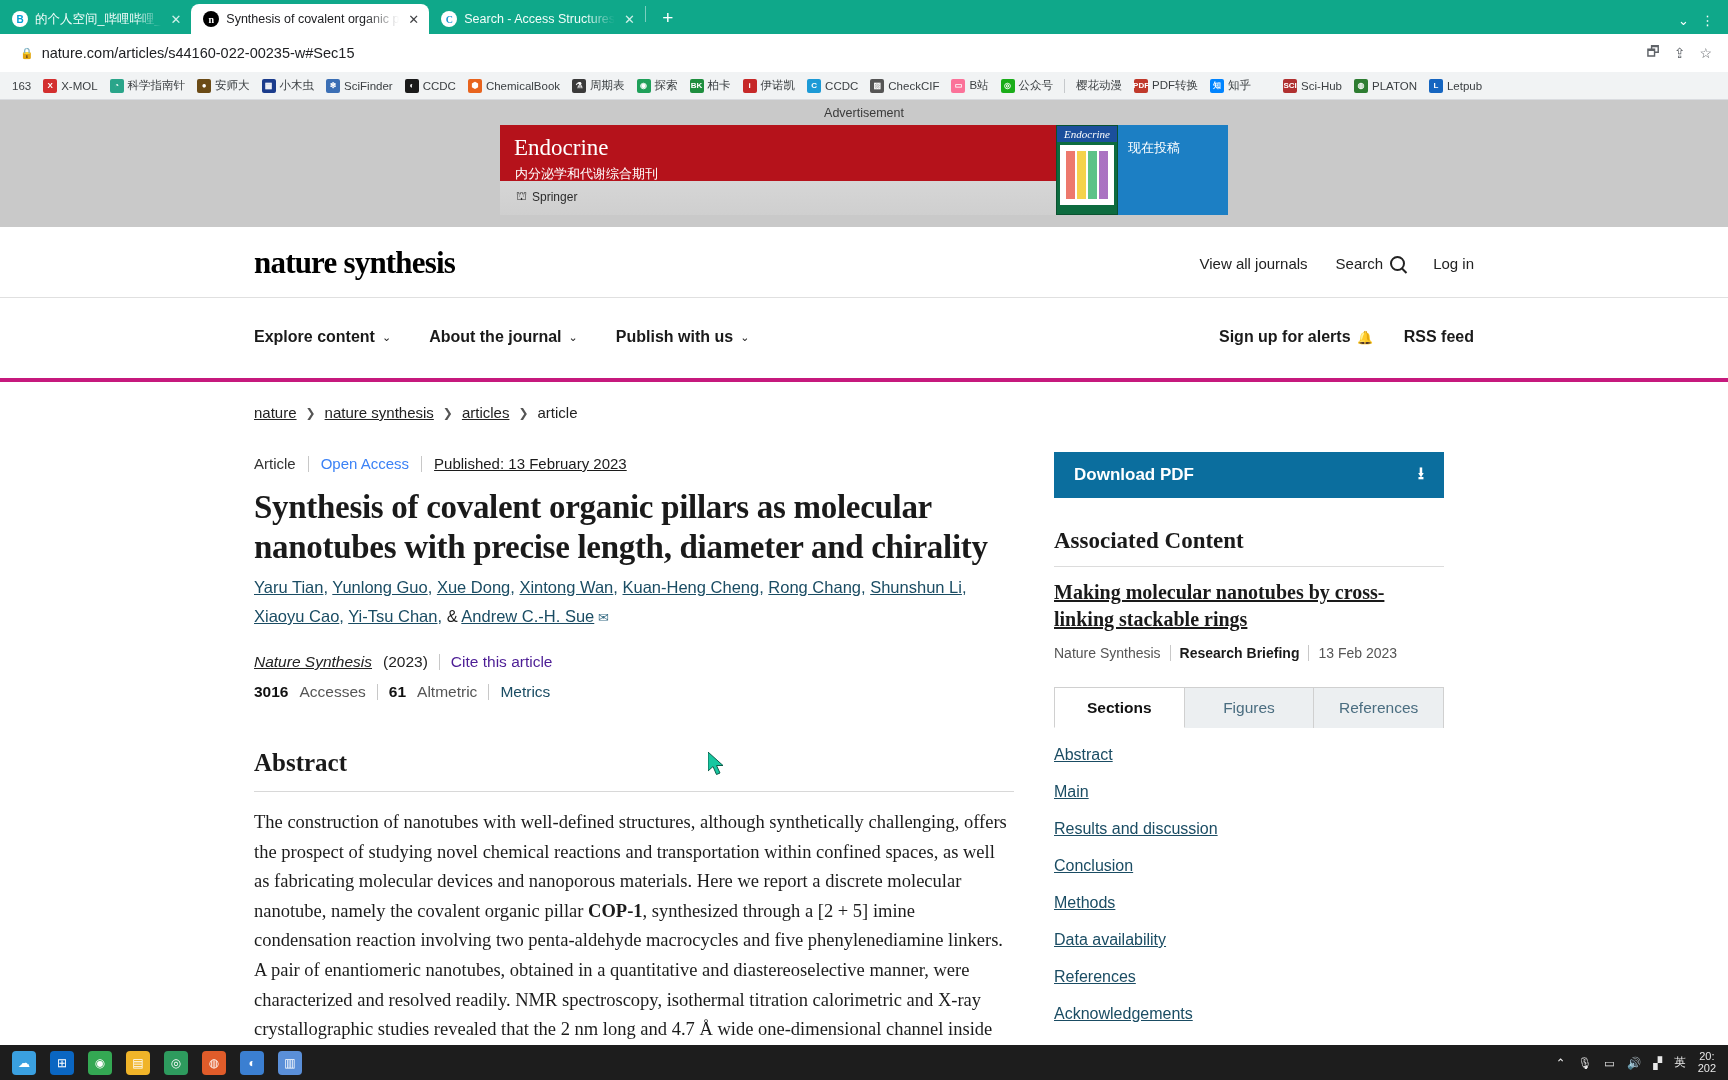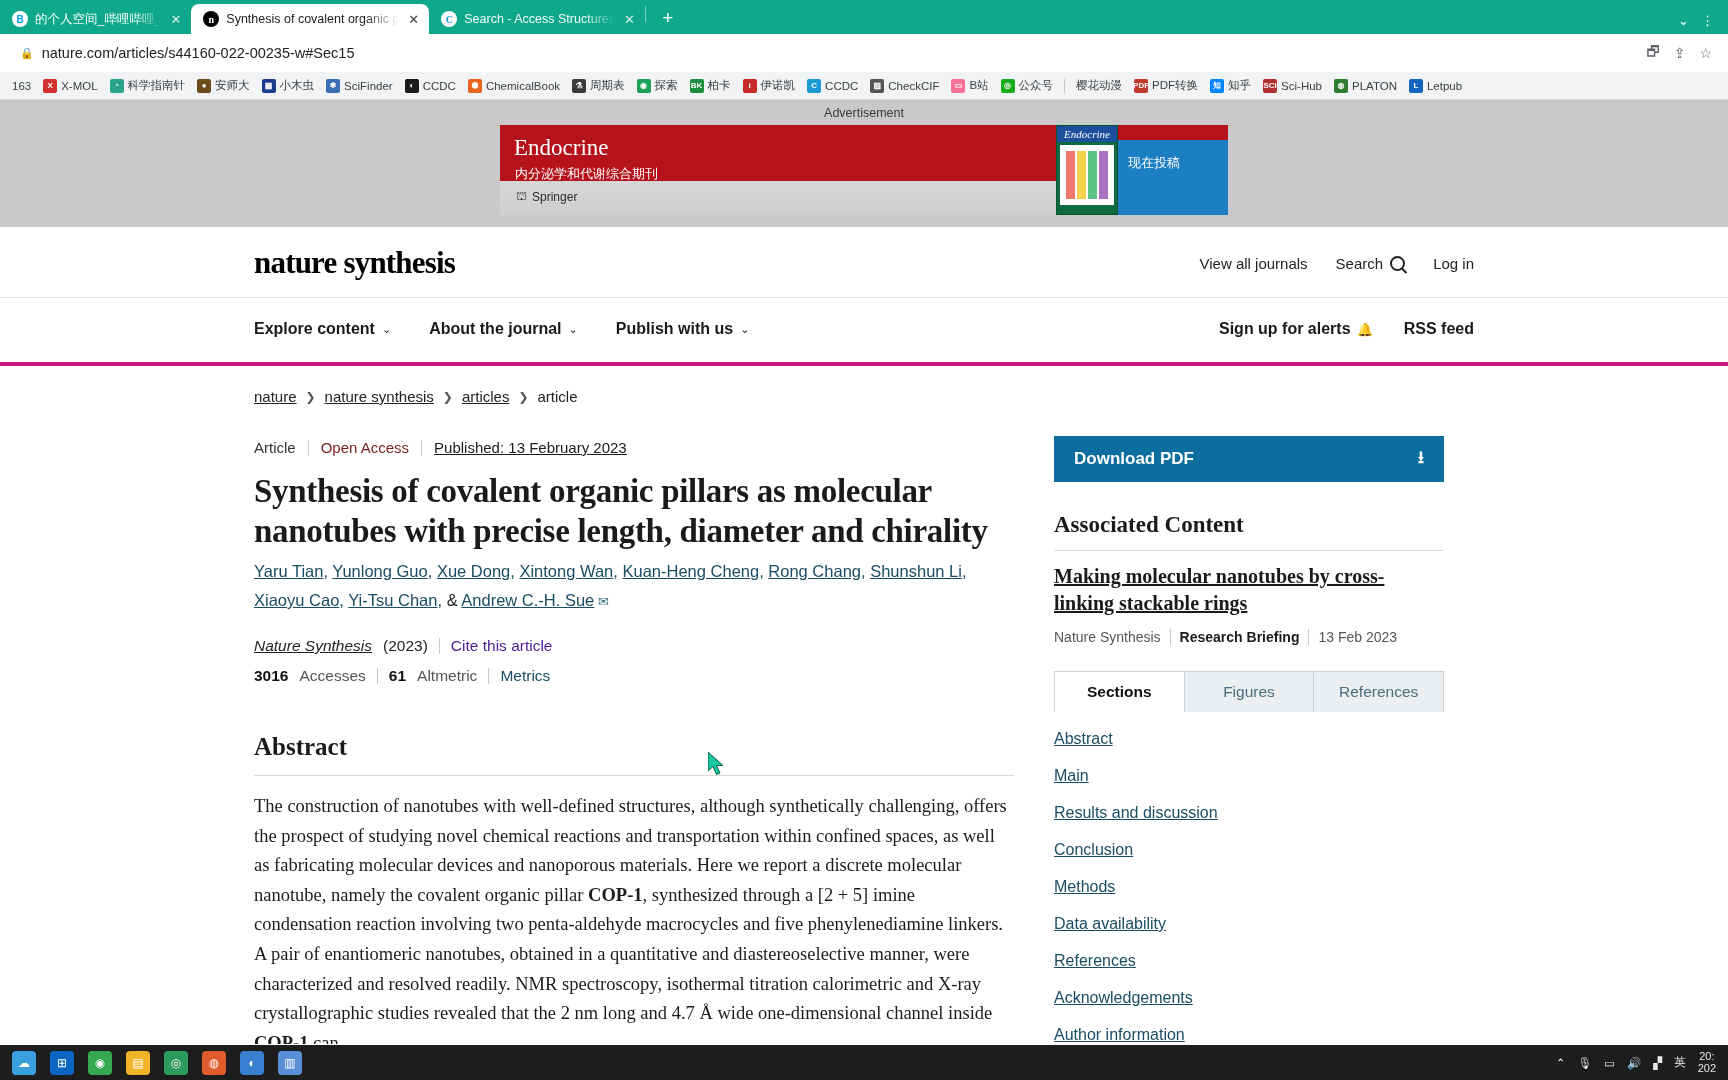--- a/index.html
+++ b/index.html
@@ -144,21 +144,21 @@
   .ad-cover {
     position:absolute; right:110px; top:0; width:62px; height:90px;
     background:#0d6b3f; border:1px solid #0a5230;
   }
   .ad-cover .cv-top { background:#1b4f9c; color:#fff; font-family:"Liberation Serif", serif; font-style:italic; font-size:11px; text-align:center; padding:2px 0;}
   .ad-cover .cv-body { background:#fff; margin:3px; height:60px; position:relative; }
   .ad-cover .cv-body::after{content:"";position:absolute;inset:6px;background:
     linear-gradient(90deg,#e74c3c 0 22%, #fff 22% 26%, #f1c40f 26% 48%, #fff 48% 52%, #27ae60 52% 74%, #fff 74% 78%, #8e44ad 78% 100%);
     opacity:.75;}
   .ad-right {
-    position:absolute; right:0; top:15px; width:110px; height:114px;
+    position:absolute; right:0; top:0; width:110px; height:114px;
     background:#1c7fc4; color:#fff;
   }
   .ad-right .rt-t{ font-size:13px; padding:14px 0 0 10px;}
   .ad-right .rt-b{ position:absolute; bottom:4px; right:8px; font-size:12px; color:#fff;}
 
   
   .nature-head { background:#fff; padding: 0; }
   .nature-head-inner {
     max-width: 1280px; margin: 0 auto; padding: 18px 30px 16px;
     display:flex; align-items:center; justify-content: space-between;
@@ -170,42 +170,42 @@
     letter-spacing: -0.8px;
     color:#000;
   }
   .head-right { display:flex; align-items:center; gap: 28px; font-size: 15px; color:#222; }
   .head-right .search-link { display:flex; align-items:center; gap:7px; }
   .mag { width:15px; height:15px; border:2px solid #222; border-radius:50%; position:relative; display:inline-block;}
   .mag::after{content:"";position:absolute; width:2px;height:7px;background:#222;right:-2px;bottom:-5px;transform:rotate(-45deg);}
 
   .nav-bar { border-top:1px solid #e0e0e0; background:#fff; }
   .nav-inner {
-    max-width:1280px; margin:8px auto; padding: 14px 30px 16px;
+    max-width:1280px; margin:16px auto; padding: 14px 30px 16px;
     display:flex; align-items:center; justify-content:space-between;
   }
   .nav-left { display:flex; gap: 38px; }
   .nav-item { font-size:16px; font-weight:700; color:#1a1a1a; display:flex; align-items:center; gap:7px;}
   .caret { font-size: 11px; font-weight: 400; }
   .nav-right { display:flex; align-items:center; gap: 30px; font-size: 16px; font-weight:700; color:#1a1a1a;}
   .bell { font-size: 13px; }
   .pink-rule { height: 4px; background: #c6197d; }
 
   
   .article-wrap { max-width: 1280px; margin: 0 auto; padding: 0 30px; display:flex; gap: 40px; }
   .col-main { width: 760px; flex:0 0 760px; }
   .col-side { width: 390px; flex:0 0 390px; }
 
   .breadcrumb { padding: 22px 0 0; font-size: 15px; color:#222; display:flex; align-items:center; gap:9px;}
   .breadcrumb a { color:#222; text-decoration: underline; }
   .breadcrumb .sep { color:#555; font-size:12px;}
   .breadcrumb .cur { text-decoration:none; }
 
   .meta-line { display:flex; align-items:center; gap: 12px; margin-top: 34px; font-size: 15px; color:#333; }
-  .meta-line .oa { color:#7f1d1d; }
+  .meta-line .oa { color:#3b82f6; }
   .meta-line .pub { color:#1c1c1c; text-decoration: underline; }
   .vsep { width:1px; height:16px; background:#c8c8c8; display:inline-block;}
 
   h1.title {
     font-family:"Liberation Serif", serif;
     font-size: 33px;
     line-height: 1.20;
     font-weight: 700;
     color:#1a1a1a;
     letter-spacing: -0.3px;
@@ -397,21 +397,21 @@
       </span>
       <span class="bm">
         <span class="bmicon" style="background: rgb(192, 57, 43);">PDF</span>
         <span>PDF转换</span>
       </span>
       <span class="bm">
         <span class="bmicon" style="background: rgb(0, 132, 255);">知</span>
         <span>知乎</span>
       </span>
       <span class="bm">
-        <span class="bmicon" style="background: rgb(176, 48, 48);">SCI</span>
+        <span class="bmicon" style="background: rgb(176, 48, 48); margin-left: 20px;">SCI</span>
         <span>Sci-Hub</span>
       </span>
       <span class="bm">
         <span class="bmicon" style="background: rgb(46, 125, 50);">◍</span>
         <span>PLATON</span>
       </span>
       <span class="bm">
         <span class="bmicon" style="background: rgb(21, 101, 192);">L</span>
         <span>Letpub</span>
       </span>

